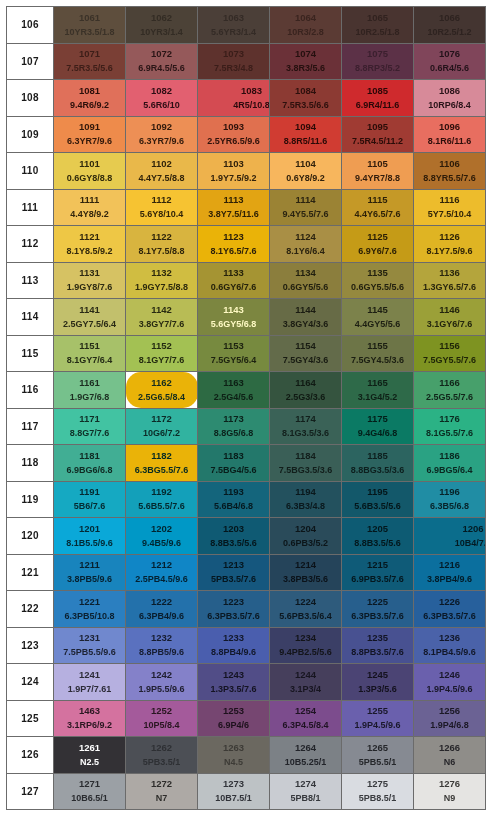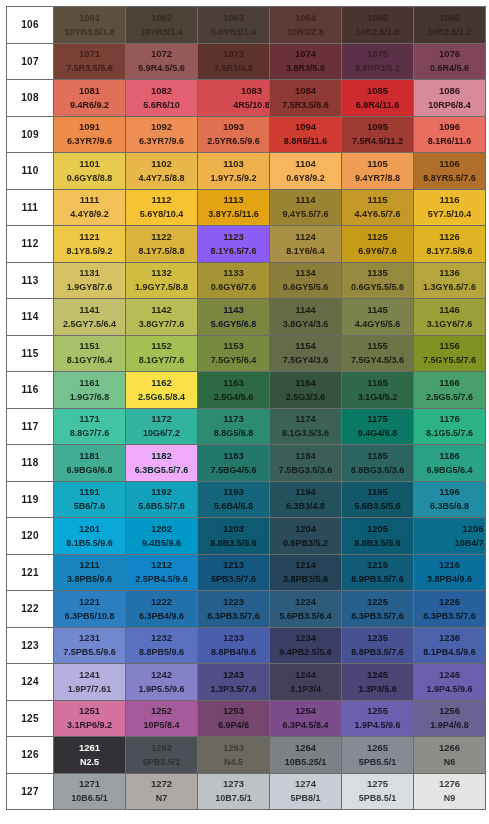--- a/index.html
+++ b/index.html
@@ -310,21 +310,21 @@
               <div class="cell-id">1121</div>
               <div class="cell-code">8.1Y8.5/9.2</div>
             </div>
           </td>
           <td class="swatch" style="background-color: rgb(216, 180, 63);">
             <div class="cell-inner" style="color: rgb(47, 37, 11); text-align: center;">
               <div class="cell-id">1122</div>
               <div class="cell-code">8.1Y7.5/8.8</div>
             </div>
           </td>
-          <td class="swatch" style="background-color: #8b5cf6;">
+          <td class="swatch" style="background-color: #eab308;">
             <div class="cell-inner" style="color: rgb(44, 32, 10);">
               <div class="cell-id">1123</div>
               <div class="cell-code">8.1Y6.5/7.6</div>
             </div>
           </td>
           <td class="swatch" style="background-color: rgb(169, 143, 69);">
             <div class="cell-inner" style="color: rgb(43, 35, 16);">
               <div class="cell-id">1124</div>
               <div class="cell-code">8.1Y6/6.4</div>
             </div>
@@ -389,21 +389,21 @@
               <div class="cell-code">2.5GY7.5/6.4</div>
             </div>
           </td>
           <td class="swatch" style="background-color: rgb(184, 188, 85);">
             <div class="cell-inner" style="color: rgb(40, 42, 17);">
               <div class="cell-id">1142</div>
               <div class="cell-code">3.8GY7/7.6</div>
             </div>
           </td>
           <td class="swatch" style="background-color: rgb(124, 134, 64);">
-            <div class="cell-inner" style="color: #0f172a;">
+            <div class="cell-inner" style="color: #fef9c3;">
               <div class="cell-id">1143</div>
               <div class="cell-code">5.6GY5/6.8</div>
             </div>
           </td>
           <td class="swatch" style="background-color: rgb(103, 107, 70);">
             <div class="cell-inner" style="color: rgb(27, 28, 18);">
               <div class="cell-id">1144</div>
               <div class="cell-code">3.8GY4/3.6</div>
             </div>
           </td>
@@ -460,21 +460,21 @@
           </td>
         </tr>
         <tr>
           <td class="row-head">116</td>
           <td class="swatch" style="background-color: rgb(118, 193, 140);">
             <div class="cell-inner" style="color: rgb(28, 46, 33);">
               <div class="cell-id">1161</div>
               <div class="cell-code">1.9G7/6.8</div>
             </div>
           </td>
-          <td class="swatch" style="background-color: #fde047;">
+          <td class="swatch" style="background-color: #eab308; border-radius: 15px;">
             <div class="cell-inner" style="color: rgb(22, 45, 31);">
               <div class="cell-id">1162</div>
               <div class="cell-code">2.5G6.5/8.4</div>
             </div>
           </td>
           <td class="swatch" style="background-color: rgb(45, 106, 67);">
             <div class="cell-inner" style="color: rgb(13, 32, 21);">
               <div class="cell-id">1163</div>
               <div class="cell-code">2.5G4/5.6</div>
             </div>
@@ -538,21 +538,21 @@
           </td>
         </tr>
         <tr>
           <td class="row-head">118</td>
           <td class="swatch" style="background-color: rgb(65, 174, 148);">
             <div class="cell-inner" style="color: rgb(16, 42, 35);">
               <div class="cell-id">1181</div>
               <div class="cell-code">6.9BG6/6.8</div>
             </div>
           </td>
-          <td class="swatch" style="background-color: #f0abfc;">
+          <td class="swatch" style="background-color: #eab308;">
             <div class="cell-inner" style="color: rgb(7, 42, 35);">
               <div class="cell-id">1182</div>
               <div class="cell-code">6.3BG5.5/7.6</div>
             </div>
           </td>
           <td class="swatch" style="background-color: rgb(35, 120, 107);">
             <div class="cell-inner" style="color: rgb(8, 29, 26);">
               <div class="cell-id">1183</div>
               <div class="cell-code">7.5BG4/5.6</div>
             </div>
@@ -807,21 +807,21 @@
             <div class="cell-inner" style="color: rgb(26, 24, 43);">
               <div class="cell-id">1246</div>
               <div class="cell-code">1.9P4.5/9.6</div>
             </div>
           </td>
         </tr>
         <tr>
           <td class="row-head">125</td>
           <td class="swatch" style="background-color: rgb(212, 114, 159);">
             <div class="cell-inner" style="color: rgb(43, 23, 33);">
-              <div class="cell-id">1251</div>
+              <div class="cell-id">1463</div>
               <div class="cell-code">3.1RP6/9.2</div>
             </div>
           </td>
           <td class="swatch" style="background-color: rgb(164, 90, 155);">
             <div class="cell-inner" style="color: rgb(41, 22, 33);">
               <div class="cell-id">1252</div>
               <div class="cell-code">10P5/8.4</div>
             </div>
           </td>
           <td class="swatch" style="background-color: rgb(118, 70, 113);">

